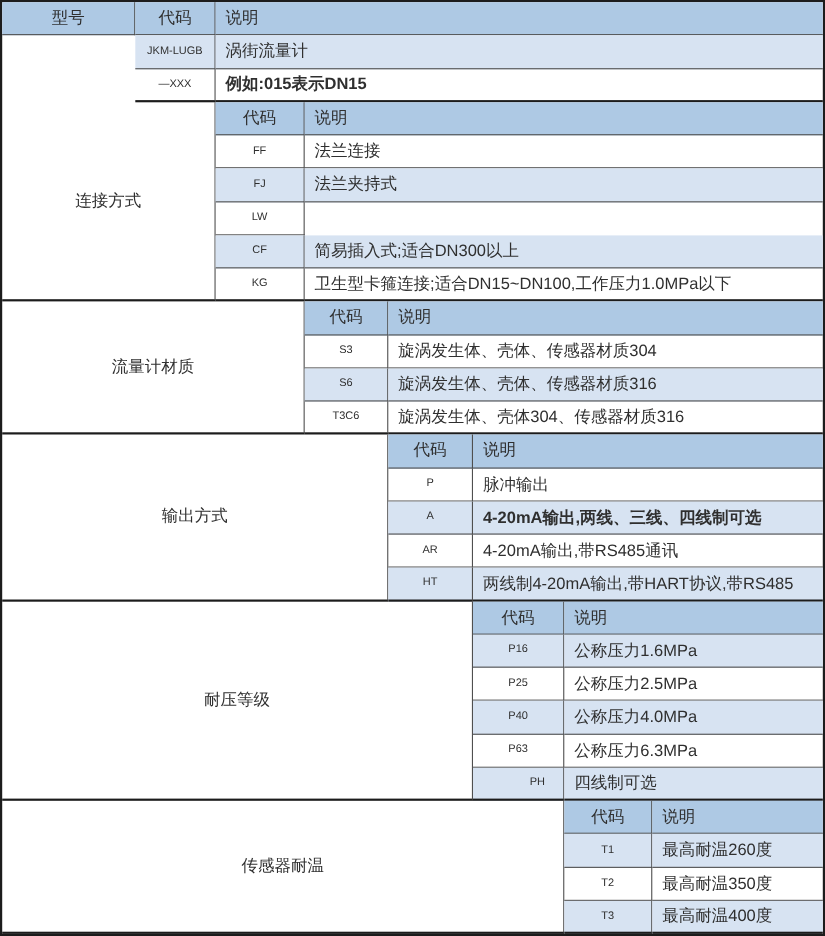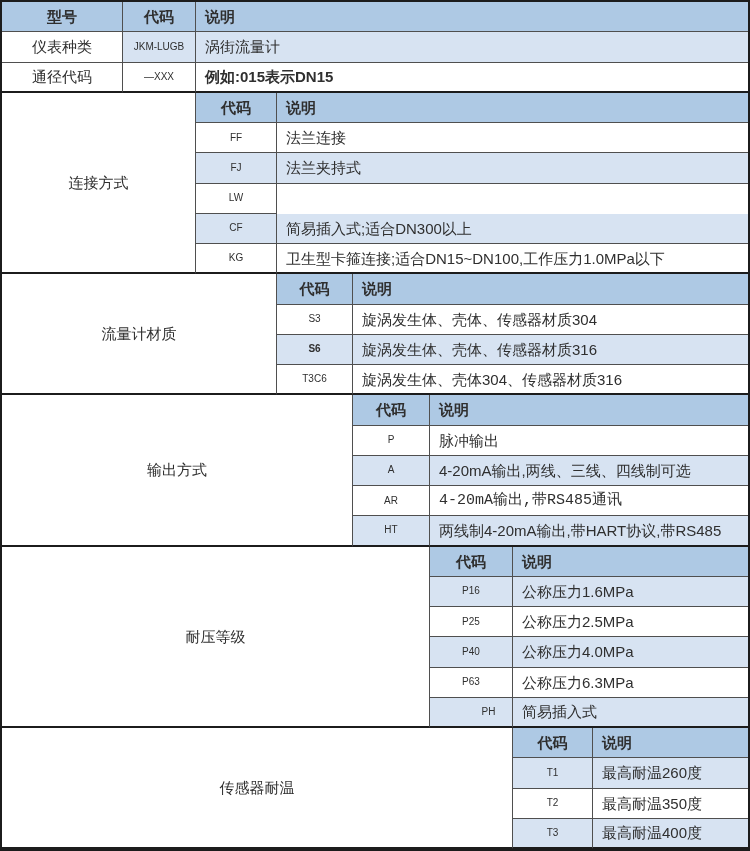--- a/index.html
+++ b/index.html
@@ -23,82 +23,80 @@
     display:flex;
     align-items:center;
     white-space:nowrap;
     overflow:hidden;
     line-height:1;
   }
   .ctr{justify-content:center;text-align:center;}
   .lft{padding:0 9px;justify-content:flex-start;text-align:left;}
   .last{border-right:none;}
   .thick{border-bottom:2px solid var(--dark,#1c1c1c);}
-  .hd{background:var(--hd,#aec9e4);font-weight:bold;}
+  .hd{background:var(--hd,#aec9e4);}
   .alt{background:var(--alt,#d7e3f2);}
   .code{font-size:10px;}
 </style>
 </head>
 <body>
 
 <div id="spec-table" style="--hd: #aec9e4; --alt: #d7e3f2; --line: #4f4f4f; --dark: #1c1c1c; color: rgb(47, 47, 47);">
     <div class="c hd ctr" style="grid-area: 1 / 1 / 2 / 2;">型号</div>
     <div class="c hd ctr" style="grid-area: 1 / 2 / 2 / 3;">代码</div>
     <div class="c hd lft last" style="grid-area: 1 / 3 / 2 / 9;">说明</div>
-    <div class="c ctr" style="grid-area: 2 / 1 / 3 / 2;">仪表种类</div>
     <div class="c ctr code alt" style="grid-area: 2 / 2 / 3 / 3;">JKM-LUGB</div>
     <div class="c lft last alt" style="grid-area: 2 / 3 / 3 / 9;">涡街流量计</div>
-    <div class="c ctr thick" style="grid-area: 3 / 1 / 4 / 2;">通径代码</div>
     <div class="c ctr code thick" style="grid-area: 3 / 2 / 4 / 3;">—XXX</div>
     <div class="c lft last thick" style="grid-area: 3 / 3 / 4 / 9; font-weight: bold;">例如:015表示DN15</div>
     <div class="c ctr thick" style="grid-area: 4 / 1 / 10 / 3;">连接方式</div>
     <div class="c hd ctr" style="grid-area: 4 / 3 / 5 / 4;">代码</div>
     <div class="c hd lft last" style="grid-area: 4 / 4 / 5 / 9;">说明</div>
     <div class="c ctr code" style="grid-area: 5 / 3 / 6 / 4;">FF</div>
     <div class="c lft last" style="grid-area: 5 / 4 / 6 / 9;">法兰连接</div>
     <div class="c ctr code alt" style="grid-area: 6 / 3 / 7 / 4; text-align: center;">FJ</div>
     <div class="c lft last alt" style="grid-area: 6 / 4 / 7 / 9;">法兰夹持式</div>
     <div class="c ctr code" style="grid-area: 7 / 3 / 8 / 4;">LW</div>
     <div class="c ctr code alt" style="grid-area: 8 / 3 / 9 / 4;">CF</div>
     <div class="c lft last alt" style="grid-area: 8 / 4 / 9 / 9;">简易插入式;适合DN300以上</div>
     <div class="c ctr code thick" style="grid-area: 9 / 3 / 10 / 4;">KG</div>
     <div class="c lft last thick" style="grid-area: 9 / 4 / 10 / 9; text-align: center;">卫生型卡箍连接;适合DN15~DN100,工作压力1.0MPa以下</div>
     <div class="c ctr thick" style="grid-area: 10 / 1 / 14 / 4;">流量计材质</div>
     <div class="c hd ctr" style="grid-area: 10 / 4 / 11 / 5;">代码</div>
     <div class="c hd lft last" style="grid-area: 10 / 5 / 11 / 9;">说明</div>
     <div class="c ctr code" style="grid-area: 11 / 4 / 12 / 5;">S3</div>
     <div class="c lft last" style="grid-area: 11 / 5 / 12 / 9;">旋涡发生体、壳体、传感器材质304</div>
-    <div class="c ctr code alt" style="grid-area: 12 / 4 / 13 / 5; font-weight: bold;">S6</div>
+    <div class="c ctr code alt" style="grid-area: 12 / 4 / 13 / 5;">S6</div>
     <div class="c lft last alt" style="grid-area: 12 / 5 / 13 / 9;">旋涡发生体、壳体、传感器材质316</div>
     <div class="c ctr code thick" style="grid-area: 13 / 4 / 14 / 5;">T3C6</div>
     <div class="c lft last thick" style="grid-area: 13 / 5 / 14 / 9;">旋涡发生体、壳体304、传感器材质316</div>
     <div class="c ctr thick" style="grid-area: 14 / 1 / 19 / 5;">输出方式</div>
     <div class="c hd ctr" style="grid-area: 14 / 5 / 15 / 6;">代码</div>
     <div class="c hd lft last" style="grid-area: 14 / 6 / 15 / 9;">说明</div>
     <div class="c ctr code" style="grid-area: 15 / 5 / 16 / 6;">P</div>
     <div class="c lft last" style="grid-area: 15 / 6 / 16 / 9;">脉冲输出</div>
     <div class="c ctr code alt" style="grid-area: 16 / 5 / 17 / 6;">A</div>
-    <div class="c lft last alt" style="grid-area: 16 / 6 / 17 / 9;">4-20mA输出,两线、三线、四线制可选</div>
+    <div class="c lft last alt" style="grid-area: 16 / 6 / 17 / 9; font-weight: bold;">4-20mA输出,两线、三线、四线制可选</div>
     <div class="c ctr code" style="grid-area: 17 / 5 / 18 / 6;">AR</div>
-    <div class="c lft last" style="grid-area: 17 / 6 / 18 / 9; font-family: Liberation Mono, monospace;">4-20mA输出,带RS485通讯</div>
+    <div class="c lft last" style="grid-area: 17 / 6 / 18 / 9;">4-20mA输出,带RS485通讯</div>
     <div class="c ctr code alt thick" style="grid-area: 18 / 5 / 19 / 6;">HT</div>
     <div class="c lft last alt thick" style="grid-area: 18 / 6 / 19 / 9;">两线制4-20mA输出,带HART协议,带RS485</div>
     <div class="c ctr thick" style="grid-area: 19 / 1 / 25 / 6;">耐压等级</div>
     <div class="c hd ctr" style="grid-area: 19 / 6 / 20 / 7;">代码</div>
     <div class="c hd lft last" style="grid-area: 19 / 7 / 20 / 9;">说明</div>
     <div class="c ctr code alt" style="grid-area: 20 / 6 / 21 / 7;">P16</div>
     <div class="c lft last alt" style="grid-area: 20 / 7 / 21 / 9;">公称压力1.6MPa</div>
     <div class="c ctr code" style="grid-area: 21 / 6 / 22 / 7;">P25</div>
     <div class="c lft last" style="grid-area: 21 / 7 / 22 / 9;">公称压力2.5MPa</div>
     <div class="c ctr code alt" style="grid-area: 22 / 6 / 23 / 7;">P40</div>
     <div class="c lft last alt" style="grid-area: 22 / 7 / 23 / 9;">公称压力4.0MPa</div>
     <div class="c ctr code" style="grid-area: 23 / 6 / 24 / 7;">P63</div>
     <div class="c lft last" style="grid-area: 23 / 7 / 24 / 9;">公称压力6.3MPa</div>
     <div class="c ctr code alt thick" style="grid-area: 24 / 6 / 25 / 7; padding-left: 35px;">PH</div>
-    <div class="c lft last alt thick" style="grid-area: 24 / 7 / 25 / 9;">简易插入式</div>
+    <div class="c lft last alt thick" style="grid-area: 24 / 7 / 25 / 9;">四线制可选</div>
     <div class="c ctr thick" style="grid-area: 25 / 1 / 29 / 7;">传感器耐温</div>
     <div class="c hd ctr" style="grid-area: 25 / 7 / 26 / 8;">代码</div>
     <div class="c hd lft last" style="grid-area: 25 / 8 / 26 / 9;">说明</div>
     <div class="c ctr code alt" style="grid-area: 26 / 7 / 27 / 8;">T1</div>
     <div class="c lft last alt" style="grid-area: 26 / 8 / 27 / 9;">最高耐温260度</div>
     <div class="c ctr code" style="grid-area: 27 / 7 / 28 / 8;">T2</div>
     <div class="c lft last" style="grid-area: 27 / 8 / 28 / 9;">最高耐温350度</div>
     <div class="c ctr code alt thick" style="grid-area: 28 / 7 / 29 / 8;">T3</div>
     <div class="c lft last alt thick" style="grid-area: 28 / 8 / 29 / 9;">最高耐温400度</div>
   </div>

